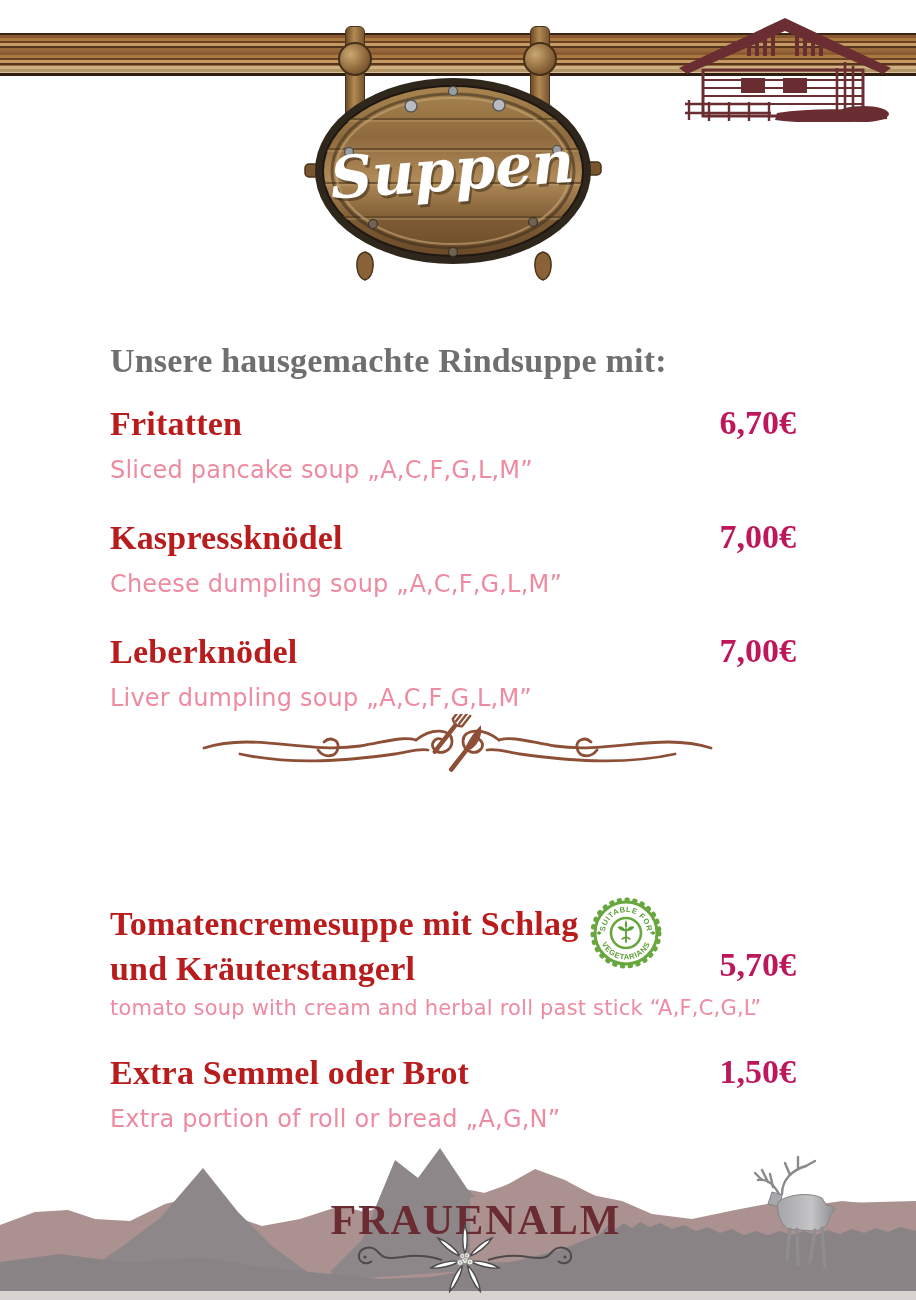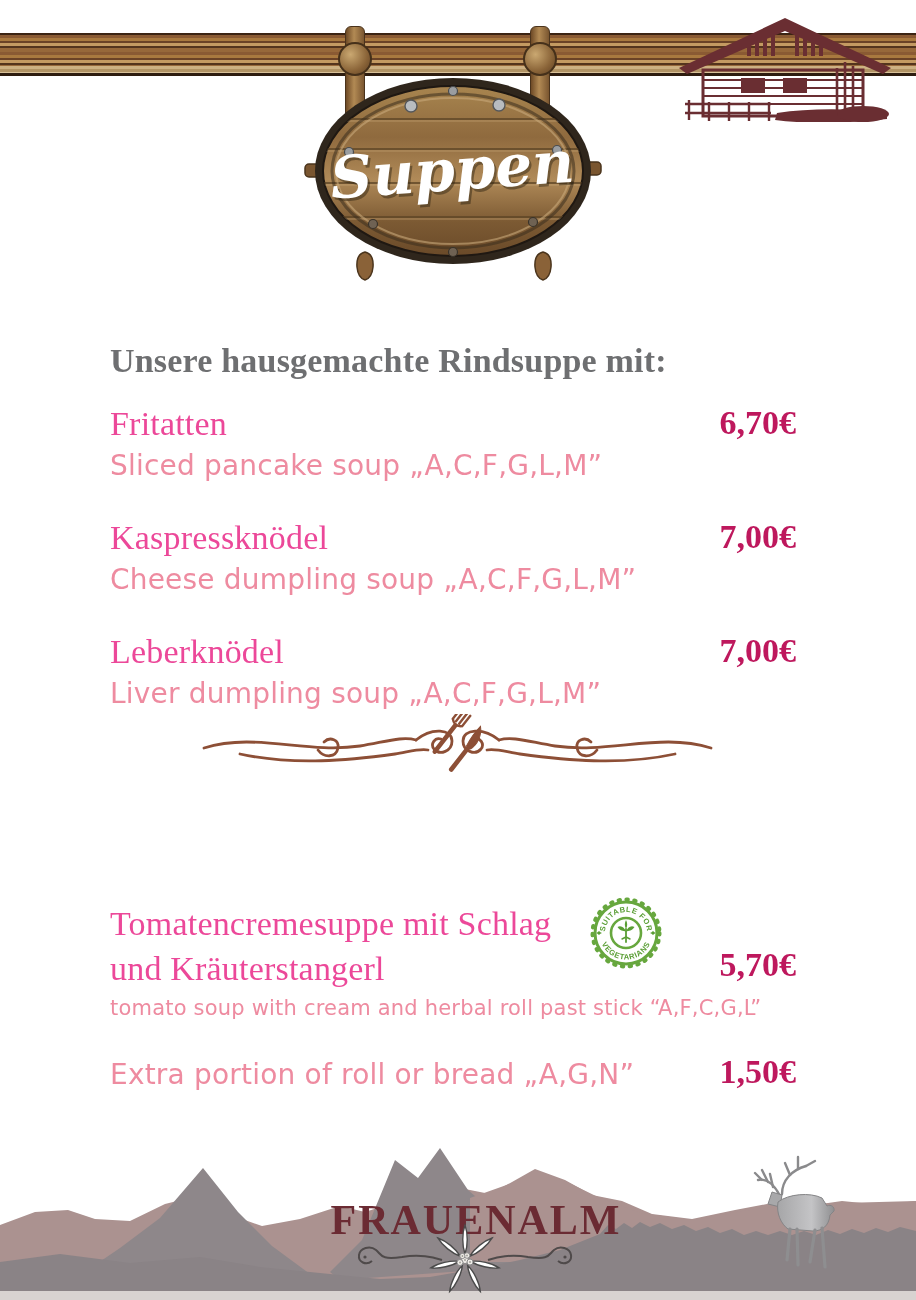--- a/index.html
+++ b/index.html
@@ -48,30 +48,30 @@
   .hut-svg { position:absolute; left:673px; top:10px; z-index:6; }
 
   
   .menu { position:absolute; left:110px; top:0; width:686px; height:1096px; z-index:2; }
   .intro {
     position:absolute; top:342px; left:0;
     font-size:34px; font-weight:700; color:#6e6f71; letter-spacing:.2px;
   }
   .item { position:absolute; left:0; width:100%; }
   .item-name {
-    font-size:34px; font-weight:400; color:#ec4899; line-height:40px;
+    font-size:34px; font-weight:700; color:#b91c1c; line-height:40px;
     white-space:pre-line; letter-spacing:.2px;
   }
   .item-price {
     position:absolute; right:0; top:0;
     font-size:34px; font-weight:700; color:#be185d;
   }
   .item-desc {
-    margin-top:5px; font-family:"DejaVu Sans", sans-serif;
-    font-size:28px; color:#ee8ba0; letter-spacing:.2px;
+    margin-top:12px; font-family:"DejaVu Sans", sans-serif;
+    font-size:24px; color:#ee8ba0; letter-spacing:.2px;
   }
   .item--veg .item-name { line-height:45px; }
   .item--veg .item-price { top:45px; }
   .item--veg .item-desc { font-size:21px; margin-top:5px; }
   .badge-wrap { position:absolute; left:478px; top:-6px; width:76px; height:76px; }
   .badge-text { font-family:"Liberation Sans", sans-serif; font-weight:bold; }
 
   .divider-svg { position:absolute; left:200px; top:714px; z-index:2; }
 
   
@@ -212,20 +212,21 @@
             <path d="M0,-1.5 C-3,-2.5 -6,-2 -8.5,-6 C-4.5,-8 -1.5,-5 0,-1.5 Z" stroke="none"></path>
             <path d="M0,-1.5 C3,-2.5 6,-2 8.5,-6 C4.5,-8 1.5,-5 0,-1.5 Z" stroke="none"></path>
             <path d="M0,4 L-4,6 M0,4 L4,6" fill="none" stroke-width="1.4" stroke-linecap="round"></path>
           </g>
         </svg>
       </div>
       <div class="item-desc">tomato soup with cream and herbal roll past stick “A,F,C,G,L”</div>
     </div>
 
     <div class="item" style="top:1053px">
+      <div class="item-name">Extra Semmel oder Brot</div>
       <div class="item-price">1,50€</div>
       <div class="item-desc">Extra portion of roll or bread „A,G,N”</div>
     </div>
   </div>
 
   <svg class="divider-svg" width="515" height="58" viewBox="0 0 515 58">
     <defs>
       <g id="swirlL" fill="none" stroke="#8d4f36" stroke-width="2.8" stroke-linecap="round">
         <path d="M4,34 C55,18 105,40 160,32 C185,28 202,22 216,26"></path>
         <path d="M40,40 C95,52 150,46 195,40 C208,38 220,34 228,36"></path>

